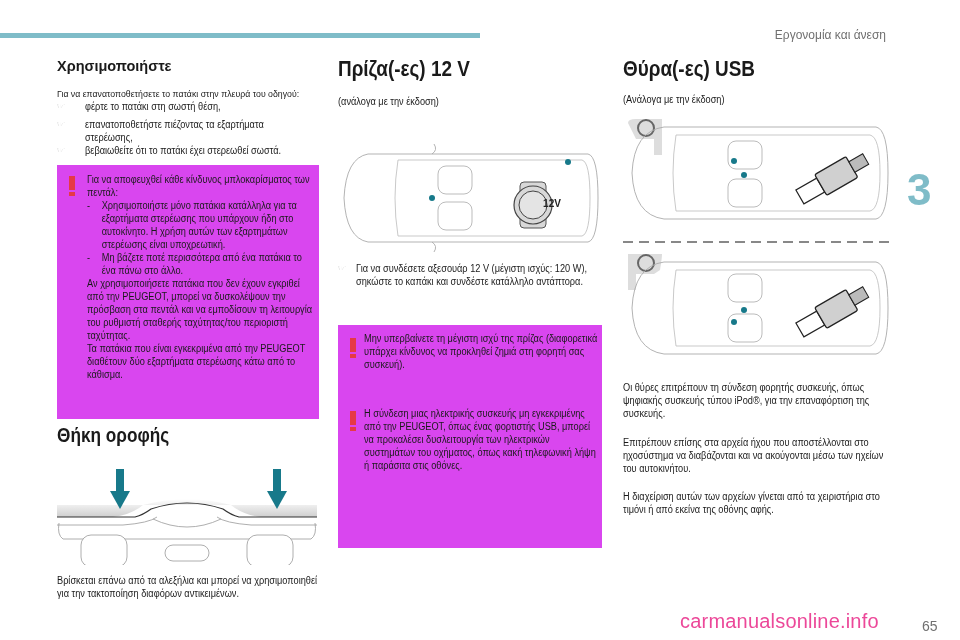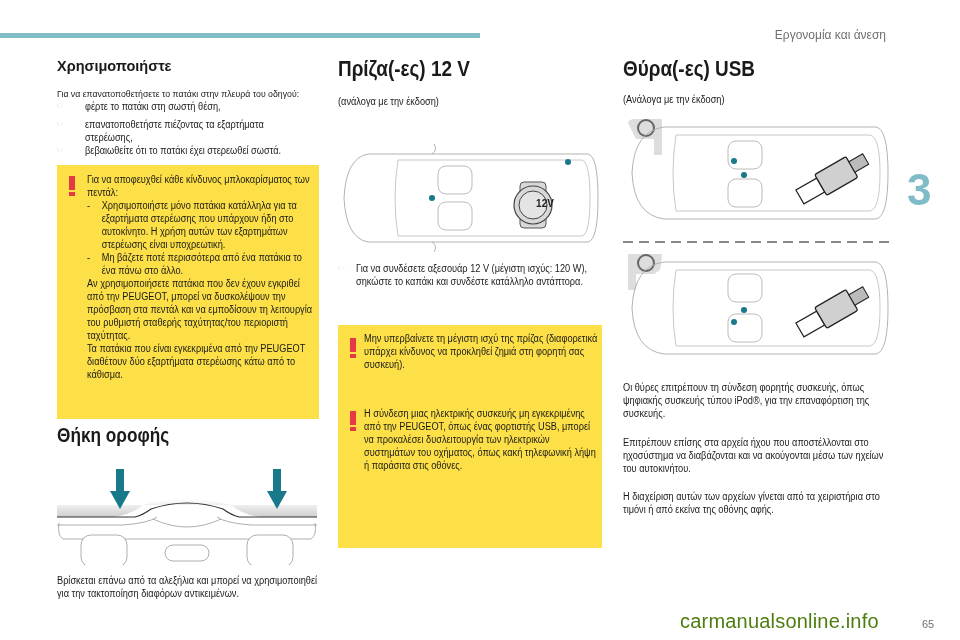--- a/index.html
+++ b/index.html
@@ -1,36 +1,36 @@
 <!DOCTYPE html>
 <html><head>
 <meta charset="utf-8">
 <style>
   html, body { margin:0; padding:0; }
   body { width:960px; height:640px; position:relative; background:#ffffff; overflow:hidden;
          font-family:"Liberation Sans", sans-serif; color:#1a1a1a; }
   .topbar { position:absolute; left:0; top:33px; width:480px; height:5px; background:#7fbcc8; }
   .chapter-title { position:absolute; right:74px; top:28px; font-size:12px; color:#707070; }
   .chapter-num { position:absolute; left:907px; top:165px; font-size:44px; font-weight:bold; color:#7fbcc8; }
-  .page-num { position:absolute; left:922px; top:618px; font-size:11px; color:#707070; }
-  .watermark { position:absolute; left:680px; top:610px; font-size:20px; color:#4d7c0f; letter-spacing:0.2px; }
+  .page-num { position:absolute; left:922px; top:618px; font-size:14px; color:#707070; }
+  .watermark { position:absolute; left:680px; top:610px; font-size:20px; color:#ec4899; letter-spacing:0.2px; }
 
   .col { position:absolute; top:0; }
   .col1 { left:57px; width:262px; }
   .col2 { left:338px; width:264px; }
   .col3 { left:623px; width:270px; }
 
   h2.small { position:absolute; margin:0; font-size:14.5px; font-weight:bold; }
   h2.big { position:absolute; margin:0; font-size:20px; font-weight:bold; font-family:"Liberation Sans", sans-serif; transform:scaleX(0.86); transform-origin:left; }
   p.t { position:absolute; margin:0; font-size:10px; line-height:13px; transform:scaleX(0.92); transform-origin:left; width:108%; }
   .bullet { position:absolute; margin:0; font-size:10px; line-height:13px; }
   .bullet .hand { position:absolute; left:0; top:0; color:#888; font-size:9px; }
   .bullet .btxt { position:absolute; left:28px; top:0; width:260px; transform:scaleX(0.92); transform-origin:left; }
 
-  .warn { position:absolute; background:#fde047; }
+  .warn { position:absolute; background:#d946ef; }
   .warn .excl { position:absolute; left:8px; top:10px; width:14px; height:22px; }
   .warn .wtext { position:absolute; left:30px; top:8px; font-size:10px; line-height:13px; transform:scaleX(0.92); transform-origin:left; width:270px; }
   .dash-item { position:relative; padding-left:16px; }
   .dash-item .d { position:absolute; left:0; top:0; }
 
   .illus { position:absolute; }
 </style>
 </head>
 <body>
 
@@ -109,21 +109,21 @@
     <rect x="100" y="26" width="34" height="28" rx="8" fill="none" stroke="#aaa" stroke-width="0.8"></rect>
     <rect x="100" y="62" width="34" height="28" rx="8" fill="none" stroke="#aaa" stroke-width="0.8"></rect>
     <circle cx="94" cy="58" r="3" fill="#17798a"></circle>
     <circle cx="230" cy="22" r="3" fill="#17798a"></circle>
     <g>
       <rect x="182" y="42" width="26" height="46" rx="4" fill="#d8d8d8" stroke="#555" stroke-width="1"></rect>
       <circle cx="195" cy="65" r="19" fill="#d8d8d8" stroke="#444" stroke-width="1.2"></circle>
       <circle cx="195" cy="65" r="14" fill="#e4e4e4" stroke="#444" stroke-width="1"></circle>
     </g>
   </svg>
-  <div style="position:absolute; left:181px; top:198px; width:52px; text-align:center; font-size:10px; font-weight:bold; color:#222;">12V</div>
+  <div style="position:absolute; left:181px; top:198px; width:52px; text-align:center; font-size:10px; font-weight:bold; color:#222;padding-left:7px;">12V</div>
 
   <div class="bullet" style="top:262px; left:0; width:264px;">
     <span class="hand">☞</span>
     <span class="btxt" style="left:18px; width:255px;">Για να συνδέσετε αξεσουάρ 12 V (μέγιστη ισχύς: 120 W), σηκώστε το καπάκι και συνδέστε κατάλληλο αντάπτορα.</span>
   </div>
 
   <div class="warn" style="left:0; top:325px; width:264px; height:80px;">
     <svg class="excl" viewBox="0 0 14 22" style="top:12px;">
       <rect x="4" y="1" width="6" height="14" fill="#e63946"></rect>
       <rect x="4" y="17" width="6" height="4" fill="#e63946"></rect>

